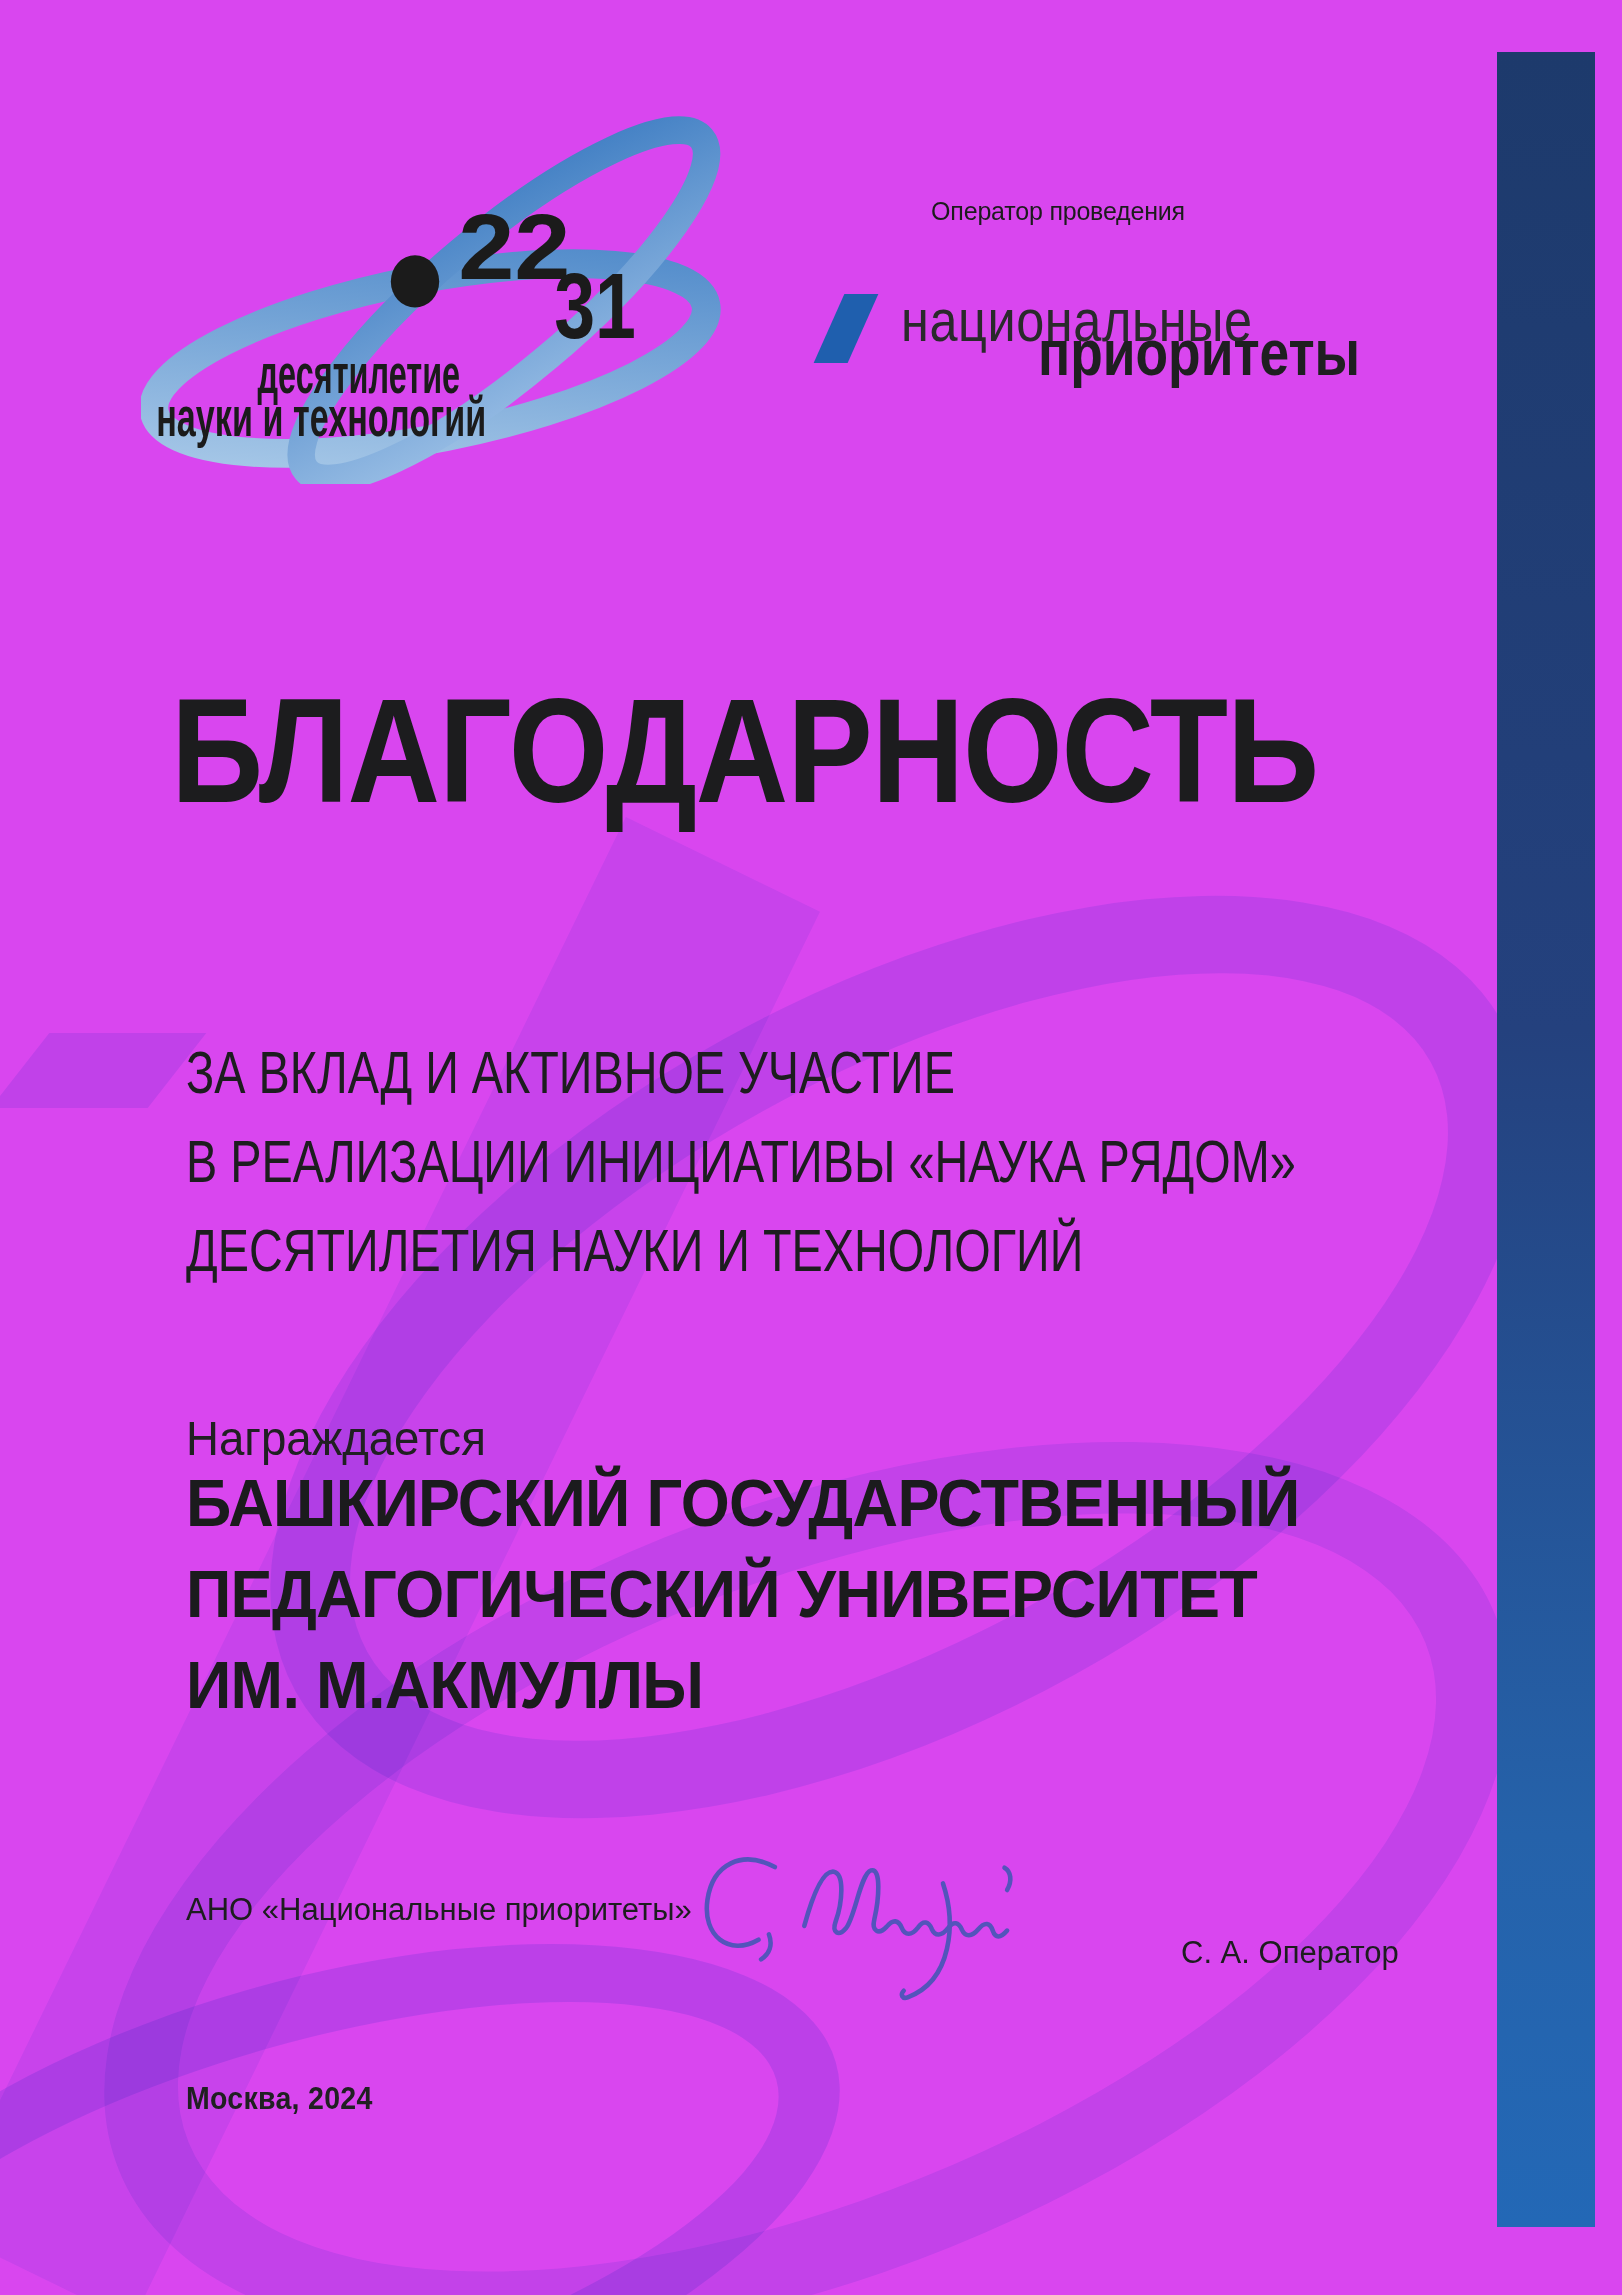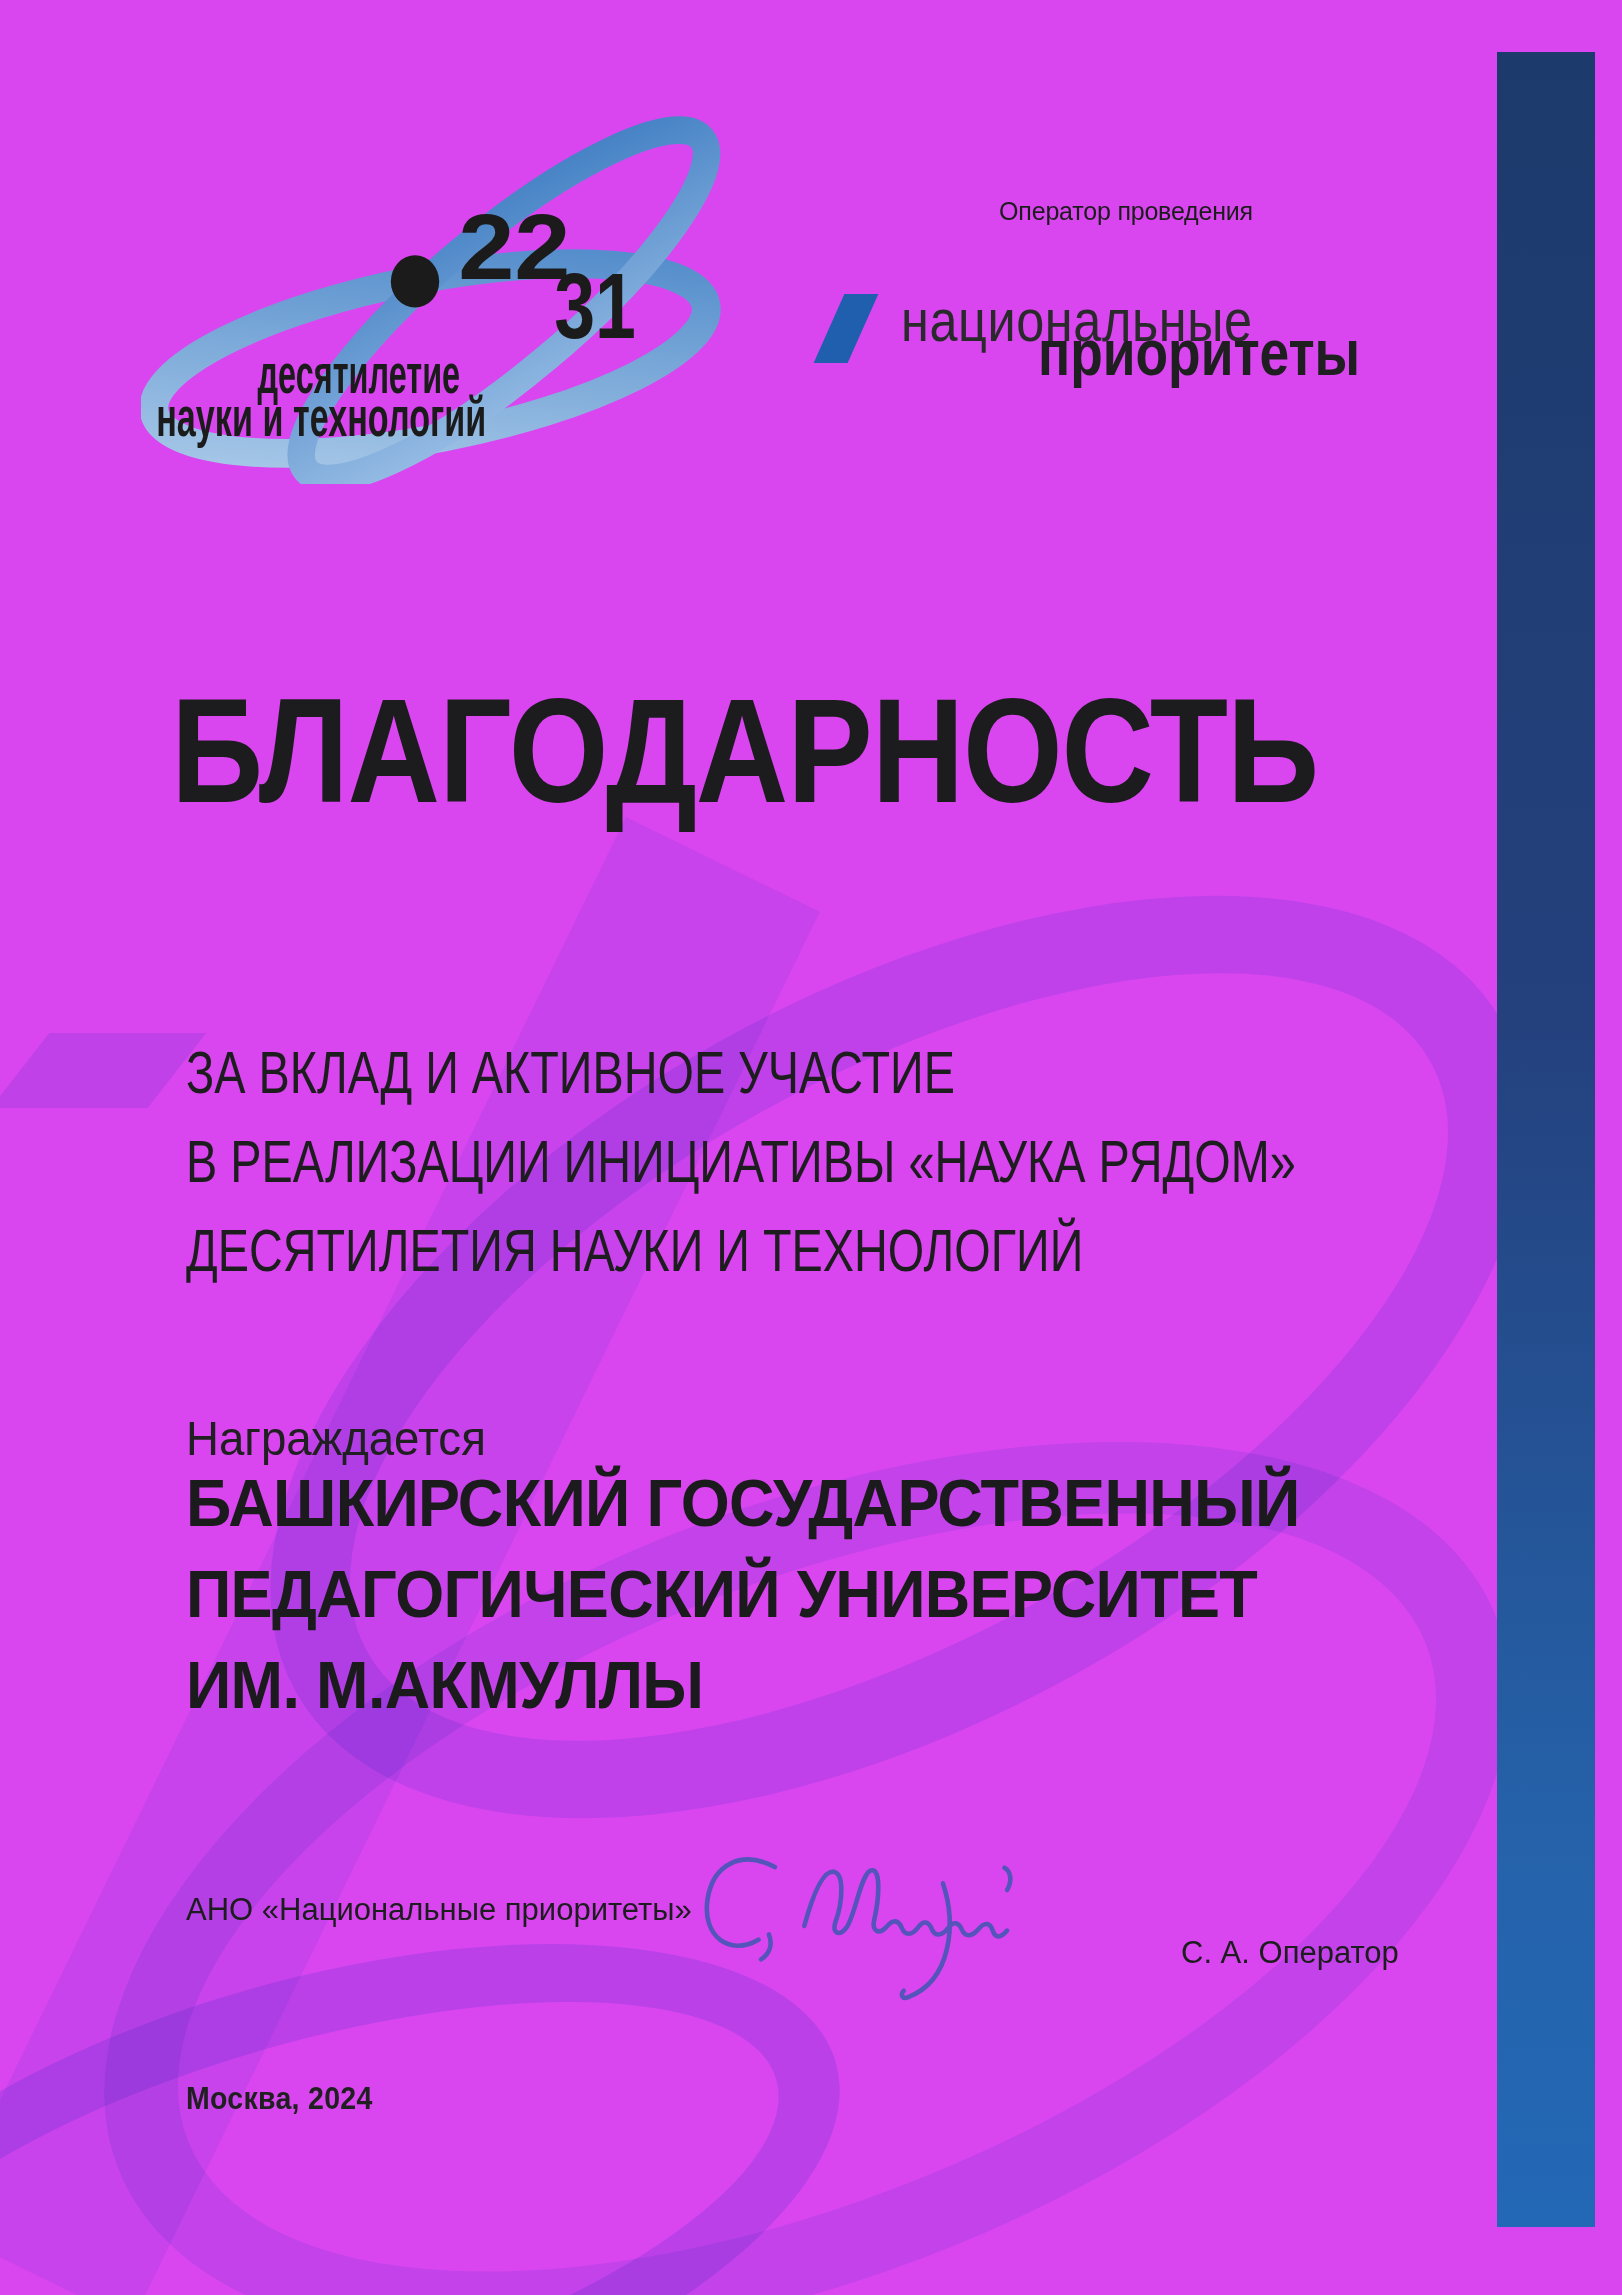--- a/index.html
+++ b/index.html
@@ -41,21 +41,21 @@
   }
   
   .accent-bar{
     position:absolute;left:1497px;top:52px;width:98px;height:2175px;
     background:linear-gradient(180deg,#1d3a6c 0%,#24417e 45%,#2562aa 82%,#2368b6 100%);
   }
   
   .logo-dnt{position:absolute;left:141px;top:105px;width:582px;height:379px;}
   
   .operator{
-    position:absolute;left:861px;top:197px;width:530px;
+    position:absolute;left:793px;top:197px;width:530px;
     text-align:center;font-size:25px;line-height:29px;
     font-weight:400;color:#1c1c1c;letter-spacing:-0.2px;
   }
   
   .np-slash{
     position:absolute;left:829px;top:294px;width:34px;height:69px;
     background:#1f5fae;transform:skewX(-24deg);
   }
   .np-w1{
     position:absolute;left:901px;top:291px;

